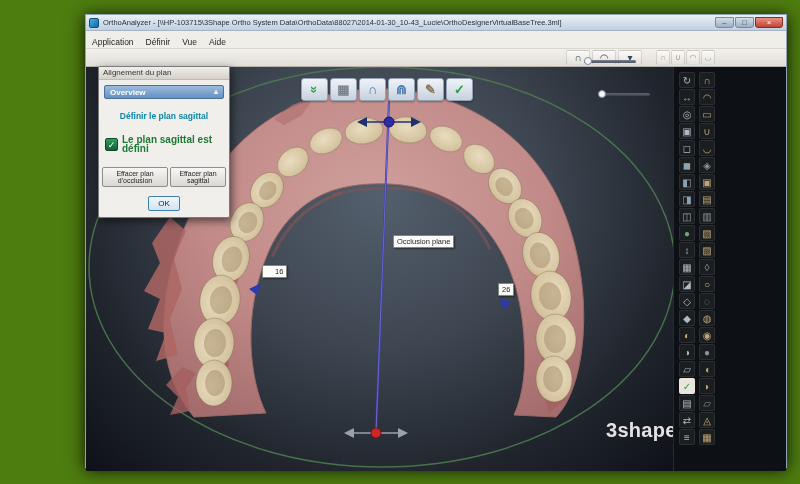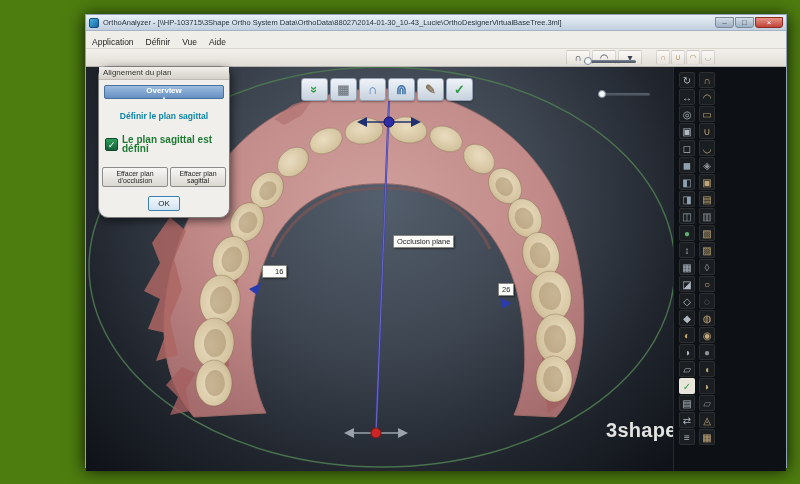--- a/index.html
+++ b/index.html
@@ -68,26 +68,26 @@
   
   .right-panel { position:relative; flex:1; background:#0d1014; border-left:1px solid #232a33; }
   .tool-col { position:absolute; top:5px; display:flex; flex-direction:column; gap:1px; }
   .col-a { left:5px; }
   .col-b { left:25px; }
   .tool-btn { width:16px; height:16px; font-size:10px; line-height:15px; text-align:center; color:#aeb9c4;
     background:rgba(255,255,255,.06); border:1px solid rgba(255,255,255,.08); border-radius:2px; }
 
   
   .dialog { position:absolute; left:12px; top:51px; width:132px; z-index:10; background:#f1efec;
-    border:1px solid #7c7c7c; border-radius:10px; box-shadow:2px 3px 9px rgba(0,0,0,.55); padding-bottom:6px; }
+    border:1px solid #7c7c7c; border-radius:2px; box-shadow:2px 3px 9px rgba(0,0,0,.55); padding-bottom:6px; }
   .dlg-titlebar { height:13px; background:linear-gradient(#f0eeea,#d5d1ca); border-bottom:1px solid #bdbab3;
     font-size:8px; color:#333; padding:1px 4px; }
   .overview-bar { margin:5px 5px 0; height:14px; display:flex; justify-content:space-between; align-items:center;
     background:linear-gradient(#9cbcde,#6690c2); border:1px solid #49709f; border-radius:2px;
-    color:#fff; font-size:8px; font-weight:bold; padding:0 5px;flex-direction:column; }
+    color:#fff; font-size:8px; font-weight:bold; padding:0 5px; }
   .pin-icon { color:#e9eff7; font-size:8px; line-height:8px; }
   .dlg-instruction { text-align:center; color:#0b86a8; font-weight:bold; font-size:8.5px; margin-top:12px; }
   .status-row { display:flex; align-items:center; gap:4px; margin:14px 6px 0; }
   .status-icon { flex:none; width:13px; height:13px; border-radius:2px; text-align:center;
     background:linear-gradient(#2f9e5a,#156038); border:1px solid #0e4a2a; color:#fff; font-size:9px; line-height:12px; }
   .status-text { color:#1e7a34; font-weight:bold; font-size:10px; line-height:9px; }
   .btn-row { display:flex; gap:2px; margin:14px 3px 0; justify-content:center; }
   .dlg-btn { font-size:7px; padding:2px 2px; color:#1d1d1d; border:1px solid #8d8d8d; border-radius:2px;
     background:linear-gradient(#f7f6f4,#dbd8d2); }
   .ok-row { text-align:center; margin-top:5px; }

